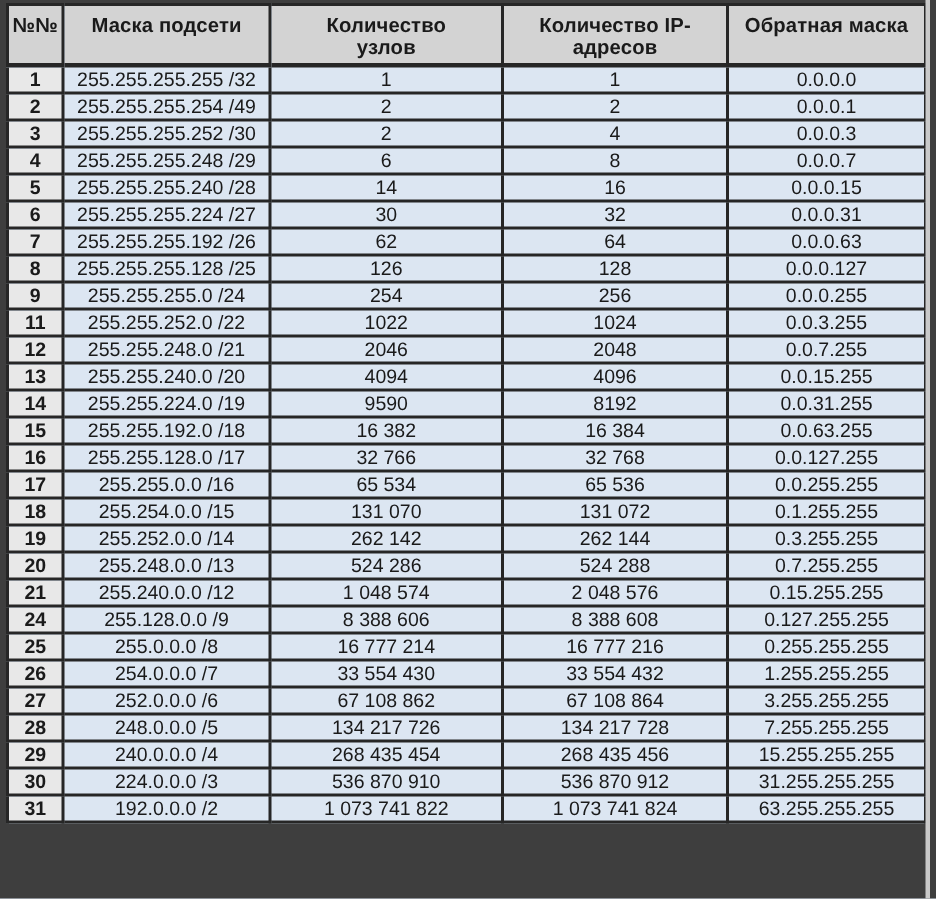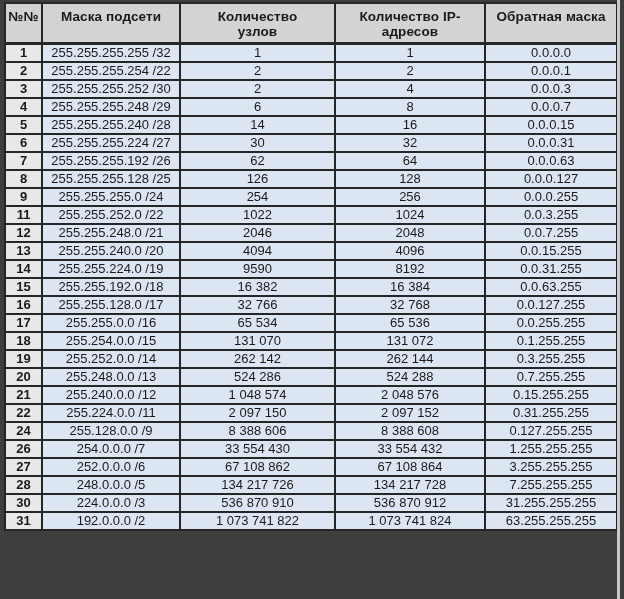--- a/index.html
+++ b/index.html
@@ -114,21 +114,21 @@
     <tbody>
         <tr>
           <td class="num">1</td>
           <td class="data">255.255.255.255 /32</td>
           <td class="data">1</td>
           <td class="data">1</td>
           <td class="data">0.0.0.0</td>
         </tr>
         <tr>
           <td class="num">2</td>
-          <td class="data">255.255.255.254 /22</td>
+          <td class="data">255.255.255.254 /49</td>
           <td class="data">2</td>
           <td class="data">2</td>
           <td class="data">0.0.0.1</td>
         </tr>
         <tr>
           <td class="num">3</td>
           <td class="data">255.255.255.252 /30</td>
           <td class="data">2</td>
           <td class="data">4</td>
           <td class="data">0.0.0.3</td>
@@ -246,53 +246,60 @@
           <td class="data">0.7.255.255</td>
         </tr>
         <tr>
           <td class="num">21</td>
           <td class="data">255.240.0.0 /12</td>
           <td class="data">1 048 574</td>
           <td class="data">2 048 576</td>
           <td class="data">0.15.255.255</td>
         </tr>
         <tr>
-          <td class="num">22</td>
-          <td class="data">255.224.0.0 /11</td>
-          <td class="data">2 097 150</td>
-          <td class="data">2 097 152</td>
-          <td class="data">0.31.255.255</td>
-        </tr>
-        <tr>
           <td class="num">24</td>
           <td class="data">255.128.0.0 /9</td>
           <td class="data">8 388 606</td>
           <td class="data">8 388 608</td>
           <td class="data">0.127.255.255</td>
         </tr>
         <tr>
+          <td class="num">25</td>
+          <td class="data">255.0.0.0 /8</td>
+          <td class="data">16 777 214</td>
+          <td class="data">16 777 216</td>
+          <td class="data">0.255.255.255</td>
+        </tr>
+        <tr>
           <td class="num">26</td>
           <td class="data">254.0.0.0 /7</td>
           <td class="data">33 554 430</td>
           <td class="data">33 554 432</td>
           <td class="data">1.255.255.255</td>
         </tr>
         <tr>
           <td class="num">27</td>
           <td class="data">252.0.0.0 /6</td>
           <td class="data">67 108 862</td>
           <td class="data">67 108 864</td>
           <td class="data">3.255.255.255</td>
         </tr>
         <tr>
           <td class="num">28</td>
           <td class="data">248.0.0.0 /5</td>
           <td class="data">134 217 726</td>
           <td class="data">134 217 728</td>
           <td class="data">7.255.255.255</td>
+        </tr>
+        <tr>
+          <td class="num">29</td>
+          <td class="data">240.0.0.0 /4</td>
+          <td class="data">268 435 454</td>
+          <td class="data">268 435 456</td>
+          <td class="data">15.255.255.255</td>
         </tr>
         <tr>
           <td class="num">30</td>
           <td class="data">224.0.0.0 /3</td>
           <td class="data">536 870 910</td>
           <td class="data">536 870 912</td>
           <td class="data">31.255.255.255</td>
         </tr>
         <tr>
           <td class="num">31</td>

